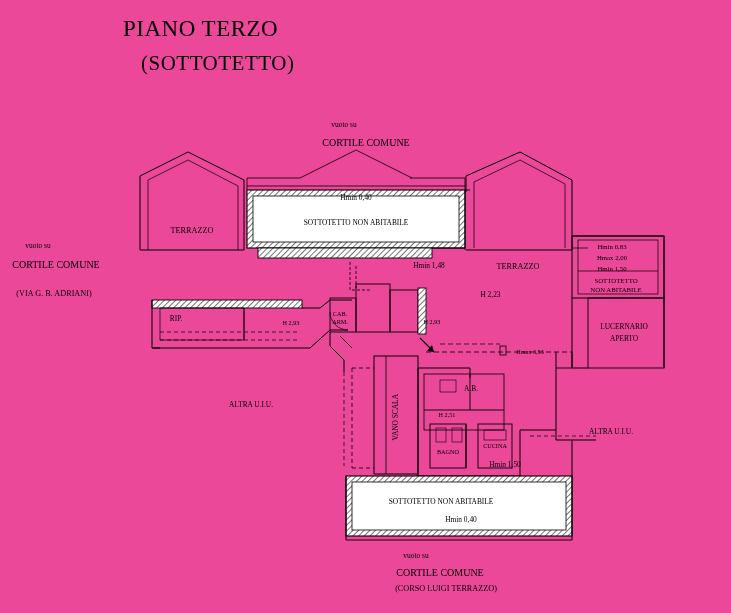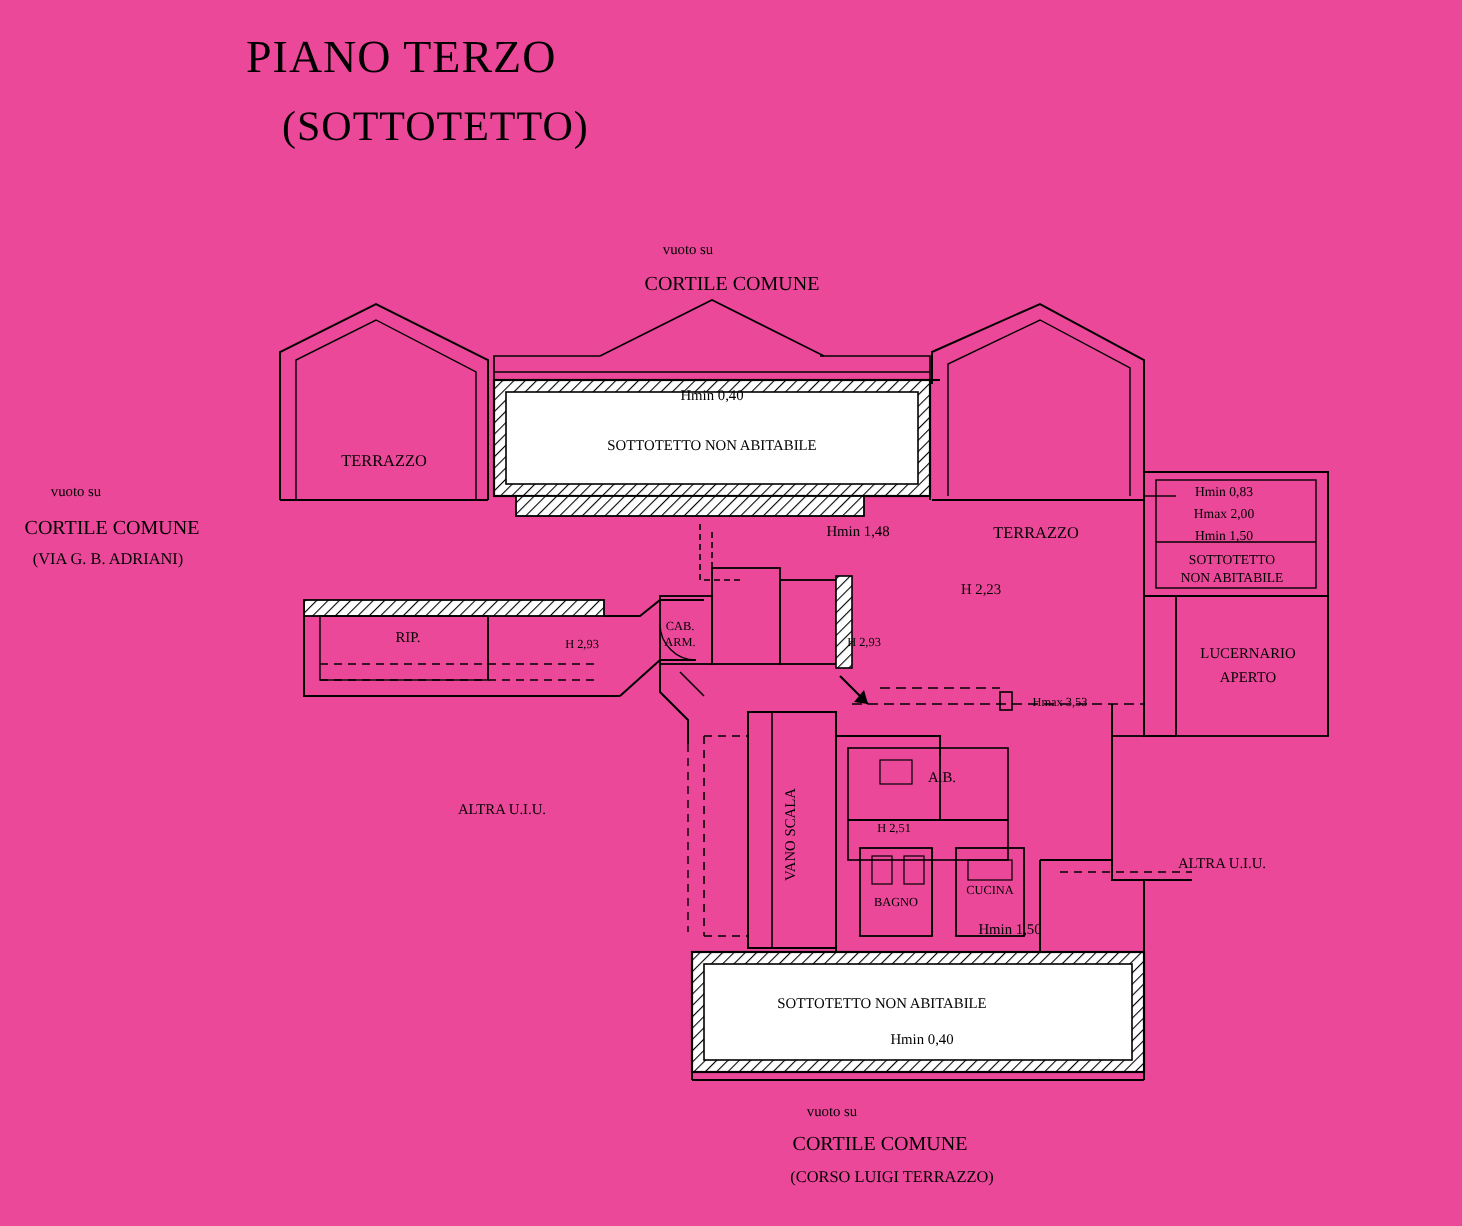--- a/index.html
+++ b/index.html
@@ -180,31 +180,31 @@
       <polyline points="572,440 572,540" stroke-width="1"></polyline>
 
     </g>
   </svg>
 
   <div class="lbl c s7" style="left:344px; top:121px;">vuoto su</div>
   <div class="lbl c s9" style="left:366px; top:137px;">CORTILE COMUNE</div>
 
   <div class="lbl c s7" style="left:38px;  top:242px;">vuoto su</div>
   <div class="lbl c s9" style="left:56px;  top:259px;">CORTILE COMUNE</div>
-  <div class="lbl c s8" style="left:54px;  top:275px;">(VIA G. B. ADRIANI)</div>
+  <div class="lbl c s8" style="left:54px;  top:289px;">(VIA G. B. ADRIANI)</div>
 
   <div class="lbl c s8" style="left:192px; top:226px;">TERRAZZO</div>
   <div class="lbl c s8" style="left:518px; top:262px;">TERRAZZO</div>
 
   <div class="lbl c s7" style="left:356px; top:194px;">Hmin 0,40</div>
   <div class="lbl c s7" style="left:356px; top:219px;">SOTTOTETTO NON ABITABILE</div>
 
   <div class="lbl c s7" style="left:407px; top:262px;margin-left:22px;">Hmin 1,48</div>
 
-  <div class="lbl c s7" style="left:204px; top:315px;text-align:right;">RIP.</div>
+  <div class="lbl c s7" style="left:176px; top:315px;text-align:right;">RIP.</div>
   <div class="lbl c s6" style="left:291px; top:319px;">H 2,93</div>
   <div class="lbl c s6" style="left:432px; top:318px;">H 2,93</div>
 
   <div class="lbl c s6" style="left:340px; top:310px;">CAB.</div>
   <div class="lbl c s6" style="left:340px; top:318px;">ARM.</div>
 
   <div class="lbl c s7" style="left:482px; top:291px;padding-left:17px;">H 2,23</div>
 
   <div class="lbl c s65" style="left:612px; top:243px;">Hmin 0,83</div>
   <div class="lbl c s65" style="left:612px; top:254px;">Hmax 2,00</div>

